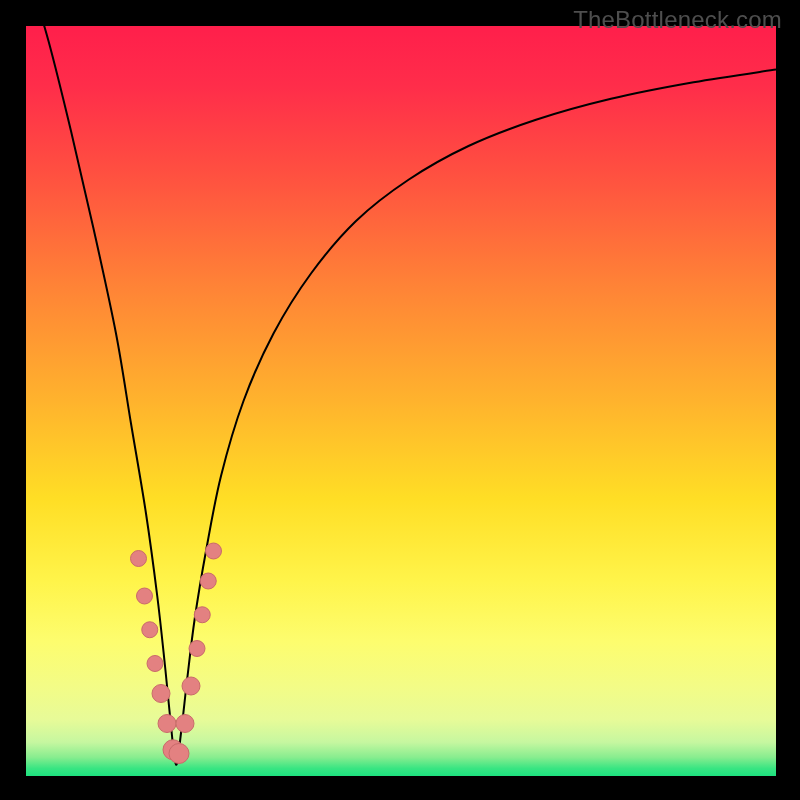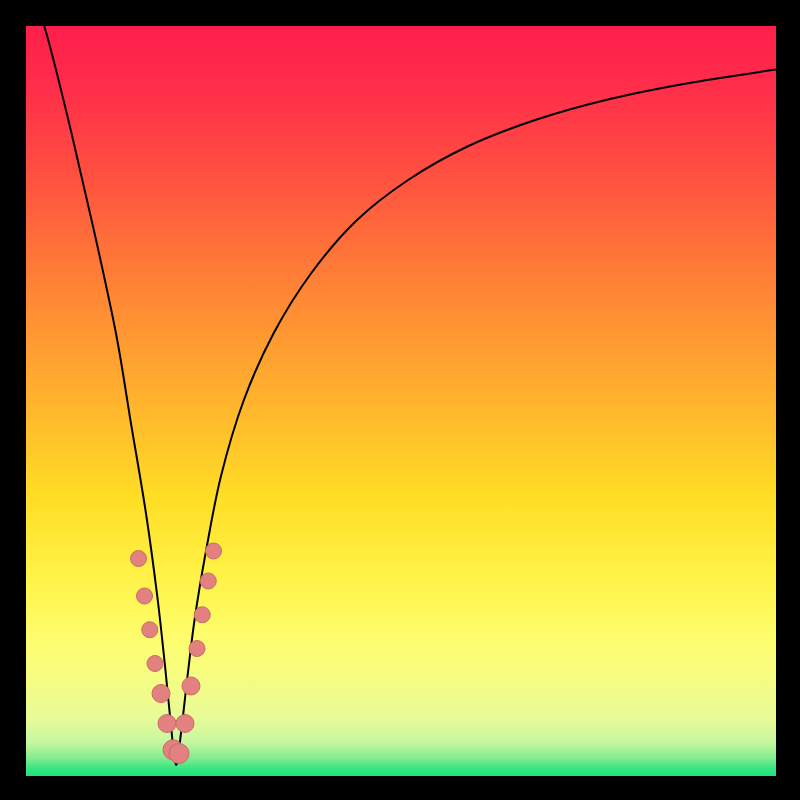--- a/index.html
+++ b/index.html
@@ -87,13 +87,14 @@
           <circle cx="159.00" cy="697.50" r="9" fill="#e38181" stroke="#c96a6a" stroke-width="1"></circle>
           <circle cx="165.00" cy="660.00" r="9" fill="#e38181" stroke="#c96a6a" stroke-width="1"></circle>
           <circle cx="171.00" cy="622.50" r="8" fill="#e38181" stroke="#c96a6a" stroke-width="1"></circle>
           <circle cx="176.25" cy="588.75" r="8" fill="#e38181" stroke="#c96a6a" stroke-width="1"></circle>
           <circle cx="182.25" cy="555.00" r="8" fill="#e38181" stroke="#c96a6a" stroke-width="1"></circle>
           <circle cx="187.50" cy="525.00" r="8" fill="#e38181" stroke="#c96a6a" stroke-width="1"></circle>
         </g>
     </svg>
   </div>
 
+  <div class="attribution">TheBottleneck.com</div>
 </div>
 
 </body></html>

